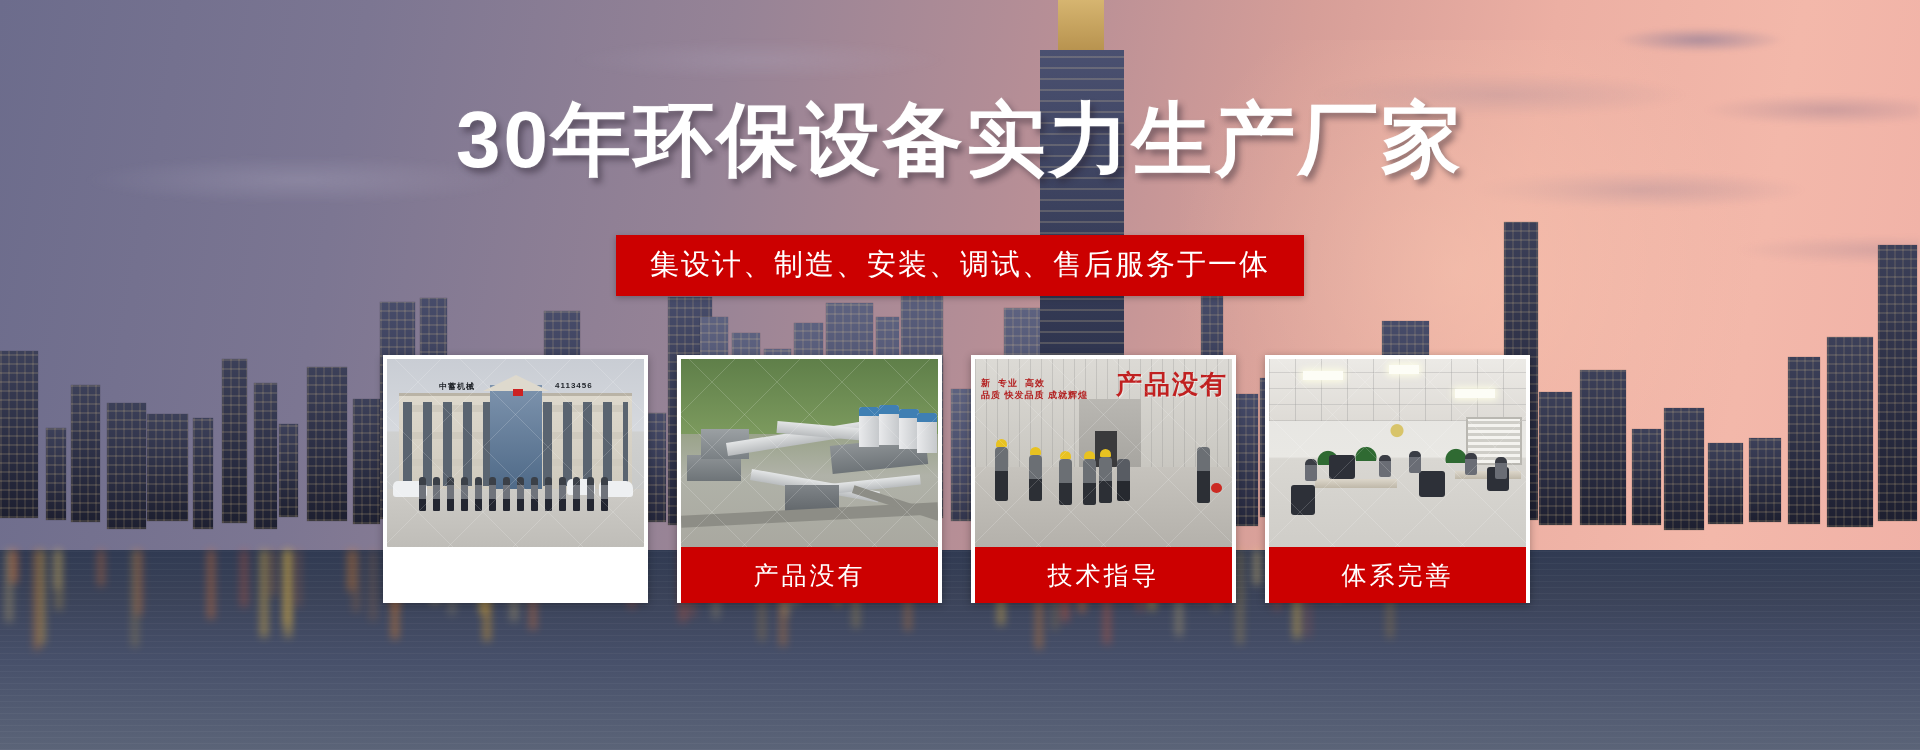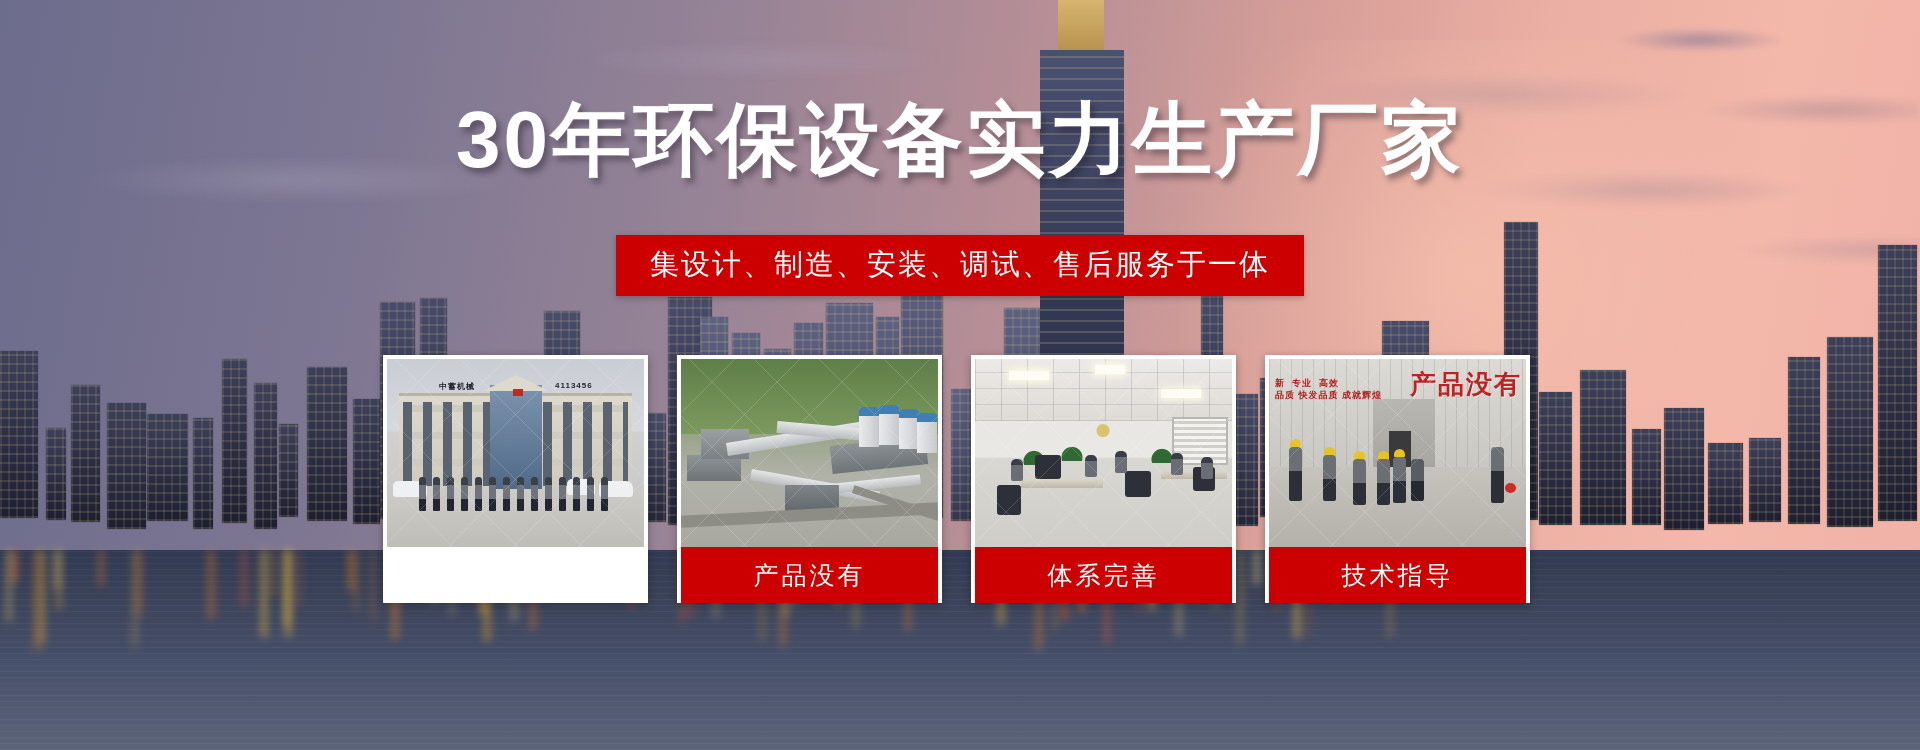--- a/index.html
+++ b/index.html
@@ -535,20 +535,51 @@
           </div>
         <div class="shed" style="left:104px;top:126px;width:54px;height:30px;background:linear-gradient(180deg,#7f8488,#5f6468);"></div>
         <div class="road" style="left:0;top:150px;width:257px;height:12px;transform:rotate(-3deg);"></div>
         <div class="road" style="left:170px;top:140px;width:90px;height:8px;transform:rotate(18deg);"></div>
         <div class="wm"></div>
       </div>
       <div class="card-cap">产品没有</div>
     </div>
 
     <div class="card">
+      <div class="card-photo p4">
+        <div class="wall"></div>
+        <div class="bigtext">产品没有</div>
+        <div class="smalltext">新&nbsp;&nbsp;专业&nbsp;&nbsp;高效<br>品质&nbsp;快发品质&nbsp;成就辉煌</div>
+        <div class="door"></div>
+        <div class="door2"></div>
+        <div class="ground4"></div>
+        <div class="worker" style="left:20px;top:88px;height:54px;">
+            <i></i>
+          </div>
+        <div class="worker" style="left:54px;top:96px;">
+            <i></i>
+          </div>
+        <div class="worker" style="left:84px;top:100px;">
+            <i></i>
+          </div>
+        <div class="worker" style="left:108px;top:100px;">
+            <i></i>
+          </div>
+        <div class="worker" style="left:124px;top:98px;">
+            <i></i>
+          </div>
+        <div class="worker" style="left:142px;top:100px;height:42px;background:linear-gradient(180deg,#585c63 0 22px,#26292f 22px 42px);"></div>
+        <div class="worker" style="left:222px;top:88px;height:56px;"></div>
+        <div class="helmet-red" style="left:236px;top:124px;"></div>
+        <div class="wm"></div>
+      </div>
+      <div class="card-cap">技术指导</div>
+    </div>
+
+    <div class="card">
       <div class="card-photo p3">
         <div class="ceil"></div>
         <div class="lamp" style="left:34px;top:12px;"></div>
         <div class="lamp" style="left:186px;top:30px;"></div>
         <div class="lamp" style="left:120px;top:6px;width:30px;"></div>
         <div class="logo"></div>
         <div class="win"></div>
         <div class="plant" style="left:48px;top:88px;"></div>
         <div class="plant" style="left:86px;top:84px;"></div>
         <div class="plant" style="left:176px;top:86px;"></div>
@@ -561,45 +592,14 @@
         <div class="pers" style="left:36px;top:100px;"></div>
         <div class="pers" style="left:110px;top:96px;"></div>
         <div class="pers" style="left:140px;top:92px;"></div>
         <div class="pers" style="left:196px;top:94px;"></div>
         <div class="pers" style="left:226px;top:98px;"></div>
         <div class="wm"></div>
       </div>
       <div class="card-cap">体系完善</div>
     </div>
 
-    <div class="card">
-      <div class="card-photo p4">
-        <div class="wall"></div>
-        <div class="bigtext">产品没有</div>
-        <div class="smalltext">新&nbsp;&nbsp;专业&nbsp;&nbsp;高效<br>品质&nbsp;快发品质&nbsp;成就辉煌</div>
-        <div class="door"></div>
-        <div class="door2"></div>
-        <div class="ground4"></div>
-        <div class="worker" style="left:20px;top:88px;height:54px;">
-            <i></i>
-          </div>
-        <div class="worker" style="left:54px;top:96px;">
-            <i></i>
-          </div>
-        <div class="worker" style="left:84px;top:100px;">
-            <i></i>
-          </div>
-        <div class="worker" style="left:108px;top:100px;">
-            <i></i>
-          </div>
-        <div class="worker" style="left:124px;top:98px;">
-            <i></i>
-          </div>
-        <div class="worker" style="left:142px;top:100px;height:42px;background:linear-gradient(180deg,#585c63 0 22px,#26292f 22px 42px);"></div>
-        <div class="worker" style="left:222px;top:88px;height:56px;"></div>
-        <div class="helmet-red" style="left:236px;top:124px;"></div>
-        <div class="wm"></div>
-      </div>
-      <div class="card-cap">技术指导</div>
-    </div>
-
   </div>
 </div>
 
 </body></html>

